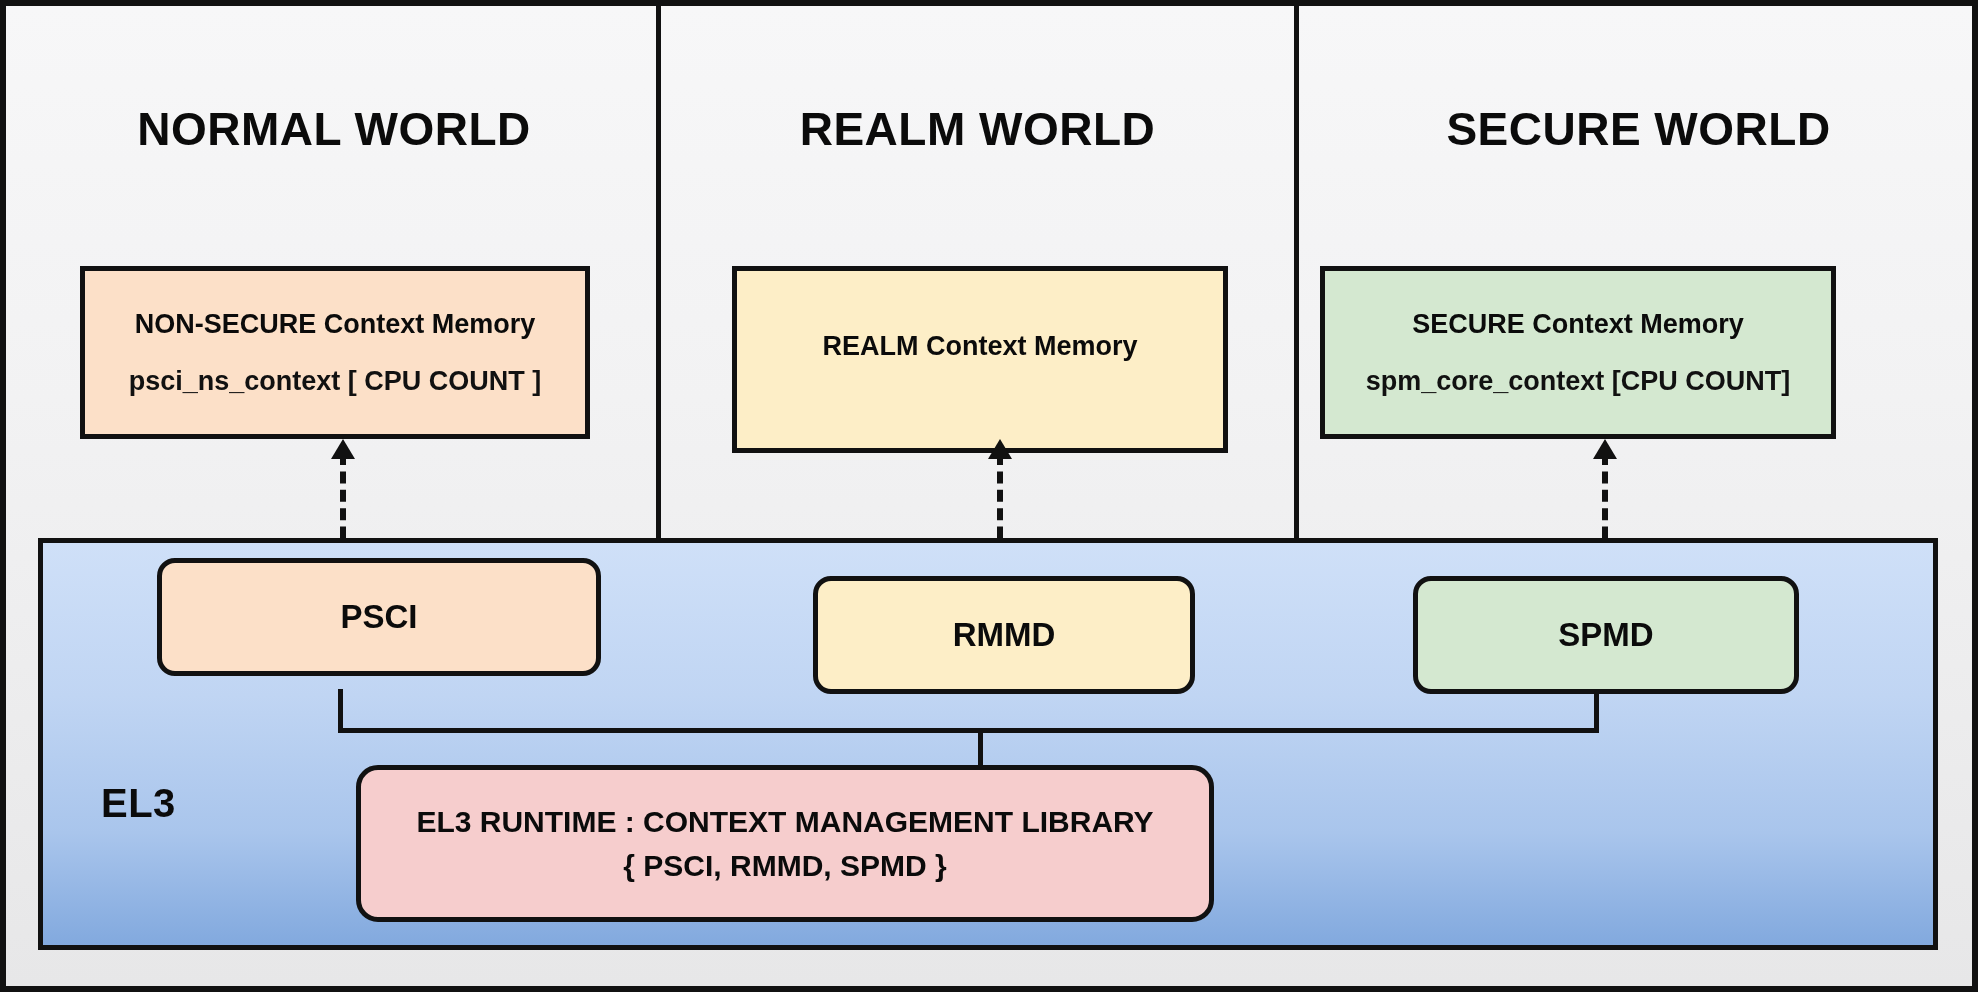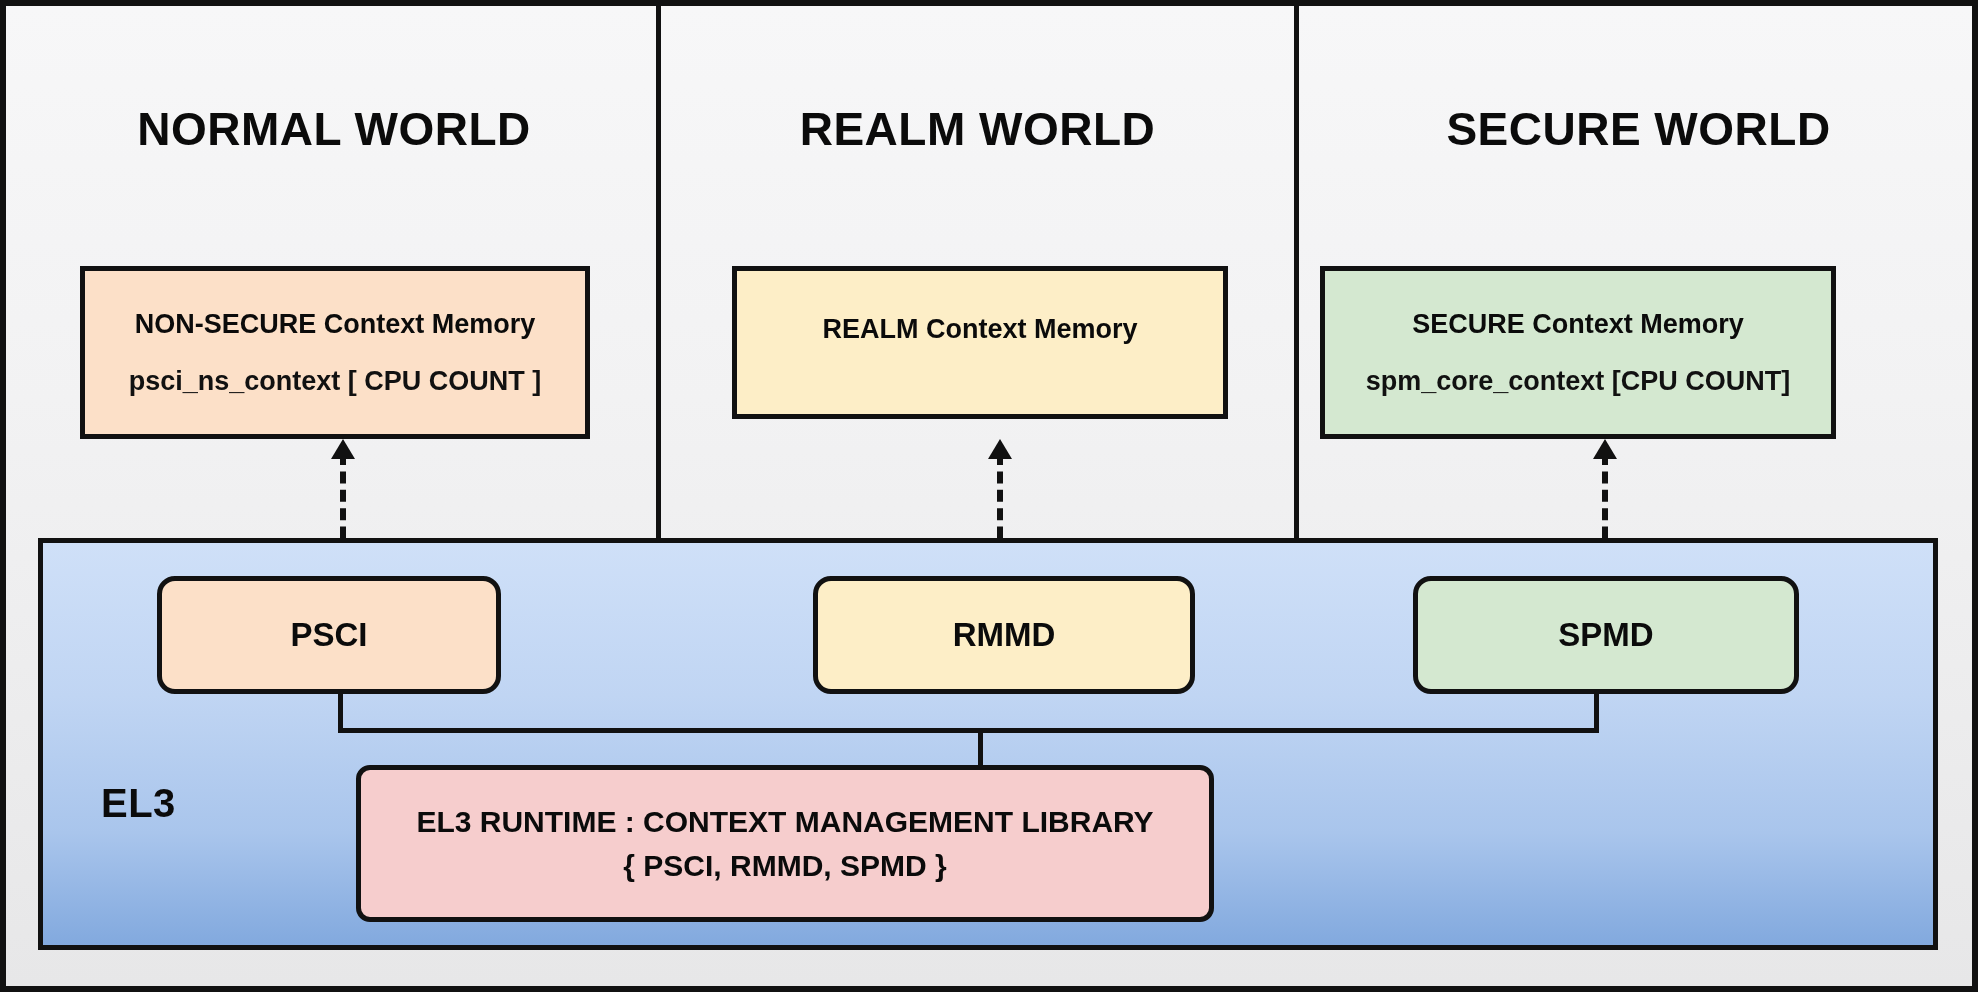--- a/index.html
+++ b/index.html
@@ -141,21 +141,21 @@
     background: #111111;
   }
   .conn-h { height: 5px; }
   .conn-v { width: 5px; }
 
   
   #runtime-box {
     position: absolute;
     box-sizing: border-box;
     border: 5px solid #111111;
-    border-radius: 14px;
+    border-radius: 22px;
     display: flex;
     flex-direction: column;
     align-items: center;
     justify-content: center;
     text-align: center;
   }
   #runtime-box .line1 {
     font-size: 30px;
     font-weight: bold;
     color: #0b0b0b;
@@ -184,21 +184,21 @@
 
   <div class="world-col" style="left:1293px; width:679px;">
     <div class="world-title">SECURE WORLD</div>
   </div>
 
   <div class="ctx-box" style="left:74px; top:260px; width:510px; height:173px; background:#fce0c8;">
     <div class="ctx-title">NON-SECURE Context Memory</div>
     <div class="ctx-sub">psci_ns_context  [ CPU COUNT ]</div>
   </div>
 
-  <div class="ctx-box" style="left:726px; top:260px; width:496px; height:153px; background:#fdeec7;">
+  <div class="ctx-box" style="left:726px; top:260px; width:496px; height:187px; background:#fdeec7;">
     <div class="ctx-title">REALM Context Memory</div>
   </div>
 
   <div class="ctx-box" style="left:1314px; top:260px; width:516px; height:173px; background:#d4e8d0;">
     <div class="ctx-title">SECURE Context Memory</div>
     <div class="ctx-sub">spm_core_context  [CPU COUNT]</div>
   </div>
 
   <div class="arrow-v" style="left:322px; top:433px; height:132px;">
     <div class="head up"></div>
@@ -215,21 +215,21 @@
   <div class="arrow-v" style="left:1584px; top:433px; height:132px;">
     <div class="head up"></div>
     <div class="stem"></div>
     <div class="head down"></div>
   </div>
 
   <div id="el3-panel">
 
     <div id="el3-label">EL3</div>
 
-    <div class="disp-box" style="left:114px; top:33px; width:344px; height:118px; background:#fce0c8;">
+    <div class="disp-box" style="left:114px; top:15px; width:444px; height:118px; background:#fce0c8;">
       <span>PSCI</span>
     </div>
 
     <div class="disp-box" style="left:770px; top:33px; width:382px; height:118px; background:#fdeec7;">
       <span>RMMD</span>
     </div>
 
     <div class="disp-box" style="left:1370px; top:33px; width:386px; height:118px; background:#d4e8d0;">
       <span>SPMD</span>
     </div>

